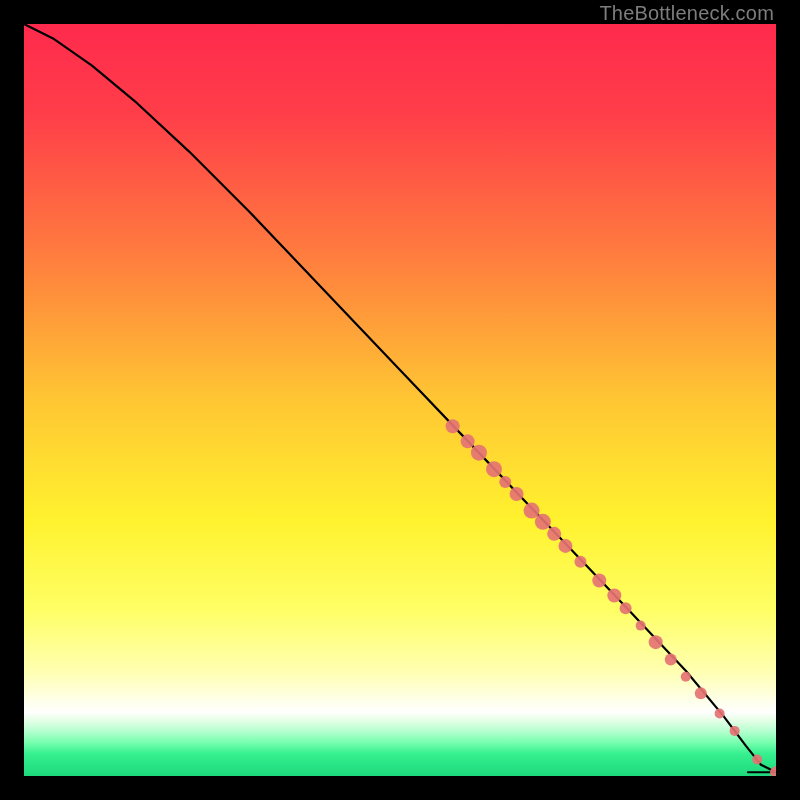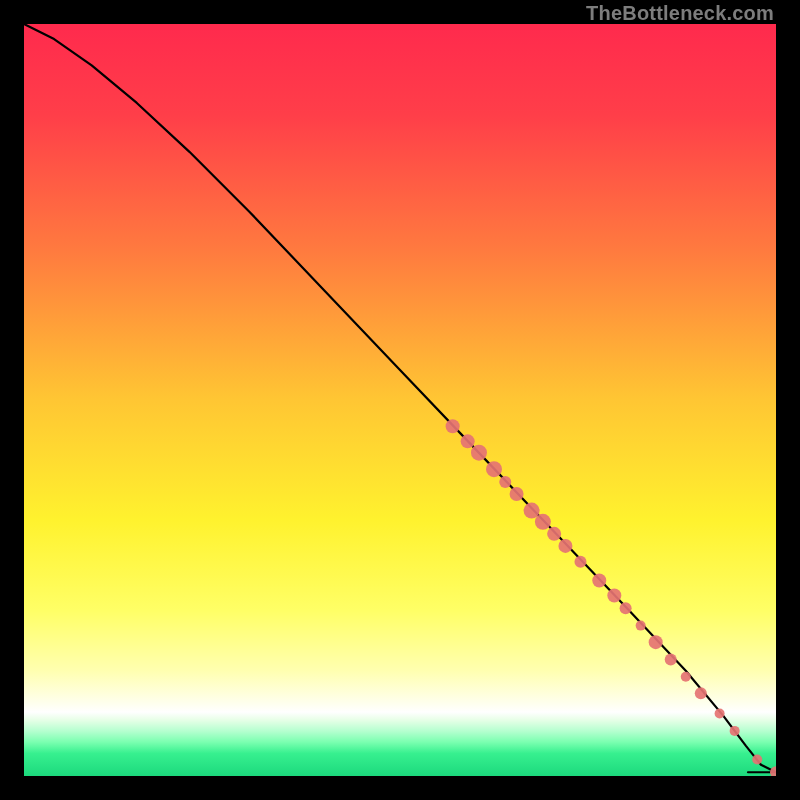--- a/index.html
+++ b/index.html
@@ -18,21 +18,21 @@
     width: 752px;
     height: 752px;
     background: #000;
   }
   .watermark {
     position: absolute;
     top: 2px;
     right: 26px;
     color: #7d7d7d;
     font-size: 20px;
-    font-weight: 700;
+    font-weight: 400;
     letter-spacing: 0.2px;
   }
   svg {
     display: block;
   }
 </style>
 </head>
 <body>
 
 <div class="watermark">TheBottleneck.com</div>

